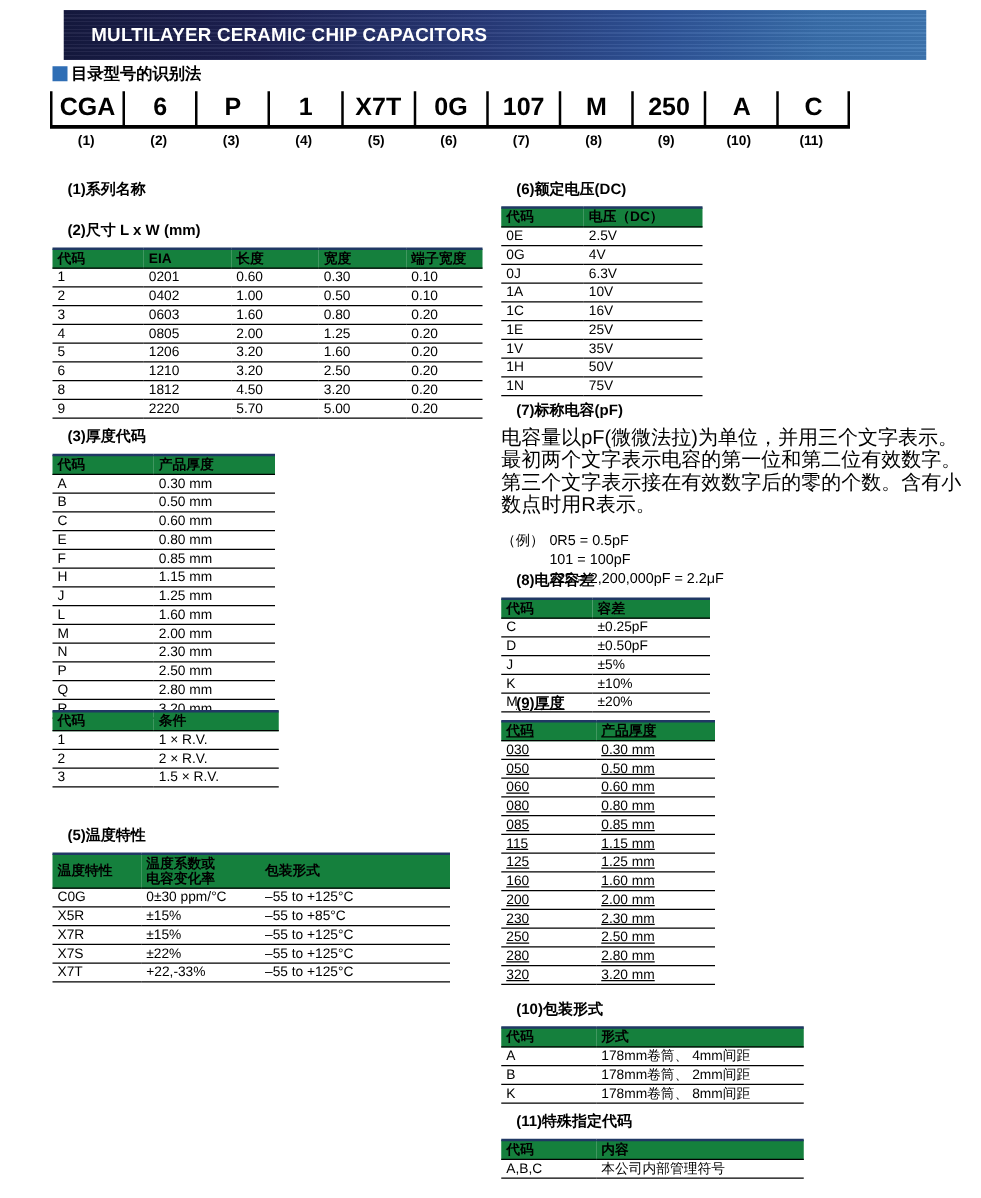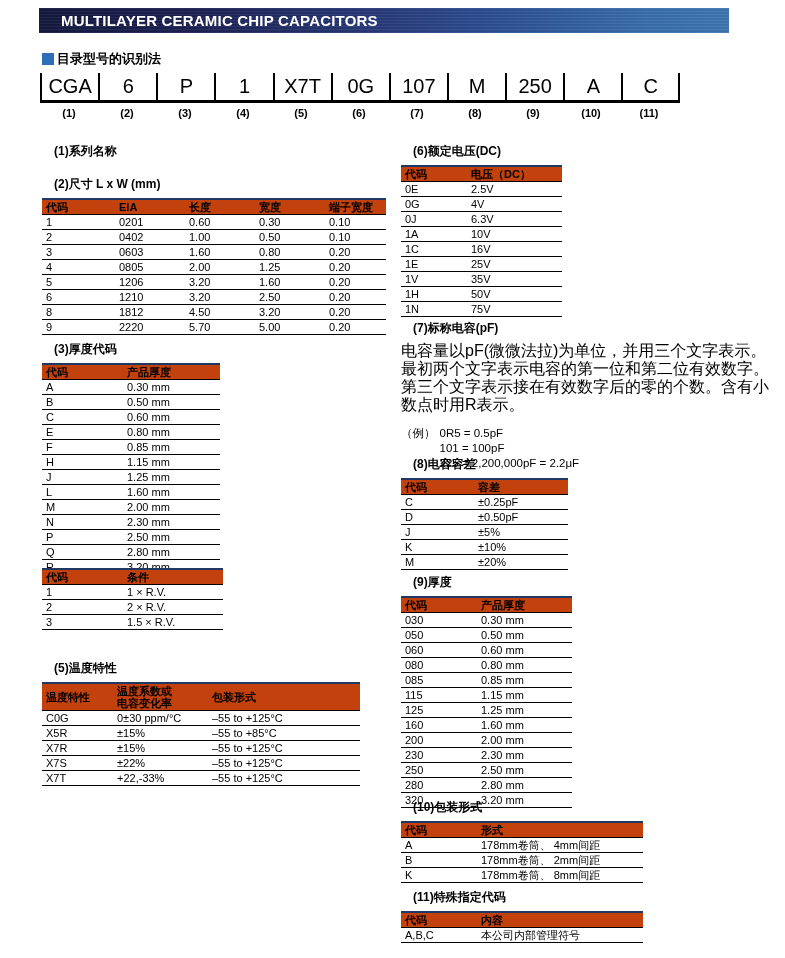--- a/index.html
+++ b/index.html
@@ -2,61 +2,61 @@
 <html><head>
 <meta charset="utf-8">
 <style>
   html,body{margin:0;padding:0;}
   body{
     width:785px;height:958px;position:relative;background:#fff;color:#000;
     font-family:"Liberation Sans","DejaVu Sans",sans-serif;overflow:hidden;
   }
   
   .band{
-    position:absolute;left:39px;top:8px;width:690px;height:25px;
+    position:absolute;left:51px;top:8px;width:690px;height:40px;
     background:linear-gradient(90deg,#15193f 0%,#1d2153 22%,#283a79 48%,#2f559a 70%,#3a70ad 88%,#3f77b3 100%);
     display:flex;align-items:center;
   }
   .band::after{
     content:"";position:absolute;inset:0;
     background:repeating-linear-gradient(180deg,rgba(255,255,255,0.06) 0 1px,rgba(0,0,0,0.05) 1px 3px);
     pointer-events:none;
   }
   .band-title{color:#fff;font-weight:bold;font-size:15px;padding-left:22px;letter-spacing:.2px;position:relative;z-index:1;}
   .logo{position:absolute;right:13px;top:0;height:32px;display:flex;align-items:center;gap:3px;z-index:1;margin-top:44px;}
   .logo-text{color:#fff;font-weight:bold;font-size:21px;letter-spacing:1px;}
   
   .catalog-heading{position:absolute;left:42px;top:50px;font-size:13px;font-weight:bold;display:flex;align-items:center;}
   .blue-square{width:12px;height:12px;background:#2f6eb5;display:inline-block;margin-right:3px;}
   
   #pn{position:absolute;left:40px;top:73px;width:640px;}
   .pn-row{display:flex;border-bottom:3px solid #000;}
   .pn-cell{width:78px;height:27px;display:flex;align-items:center;justify-content:center;
-    border-left:2px solid #000;font-size:20px;font-weight:normal;box-sizing:border-box;}
+    border-left:2px solid #000;font-size:20px;font-weight:bold;box-sizing:border-box;}
   .pn-cell:last-child{border-right:2px solid #000;}
   .pn-labels{display:flex;}
   .pn-label{width:58px;text-align:center;font-size:11px;font-weight:bold;padding-top:4px;}
   
   .section{position:absolute;}
   .sec-heading{font-size:12px;font-weight:bold;margin:0 0 5px 12px;white-space:nowrap;}
   table{border-collapse:collapse;table-layout:fixed;}
-  th{background:#c2410c;border-top:2px solid #203864;border-bottom:1px solid #000;
+  th{background:#15803d;border-top:2px solid #203864;border-bottom:1px solid #000;
      font-size:11px;line-height:12px;text-align:left;padding:1px 4px;white-space:pre-line;font-weight:bold;}
   td{border-bottom:1px solid #000;font-size:11px;line-height:12px;padding:1px 4px;
      white-space:nowrap;overflow:hidden;}
   
   #sec1{left:42px;top:143px;}
   #sec2{left:42px;top:176px;}
   #sec3{left:42px;top:341px;}
   #sec4{left:42px;top:568px;}
   #sec5{left:42px;top:660px;}
   #sec6{left:401px;top:143px;}
   #sec7{left:401px;top:320px;width:378px;}
   #sec8{left:401px;top:456px;}
-  #sec9{left:401px;top:574px;}
+  #sec9{left:401px;top:554px;text-decoration:underline;}
   #sec10{left:401px;top:799px;}
   #sec11{left:401px;top:889px;}
   .body-text{font-size:16px;line-height:18px;margin:0 0 0 0;}
   .example{display:flex;margin-top:12px;font-size:11.5px;line-height:15px;}
   .example-label{margin-right:4px;}
 </style>
 </head>
 <body>
 
 <div class="band">

